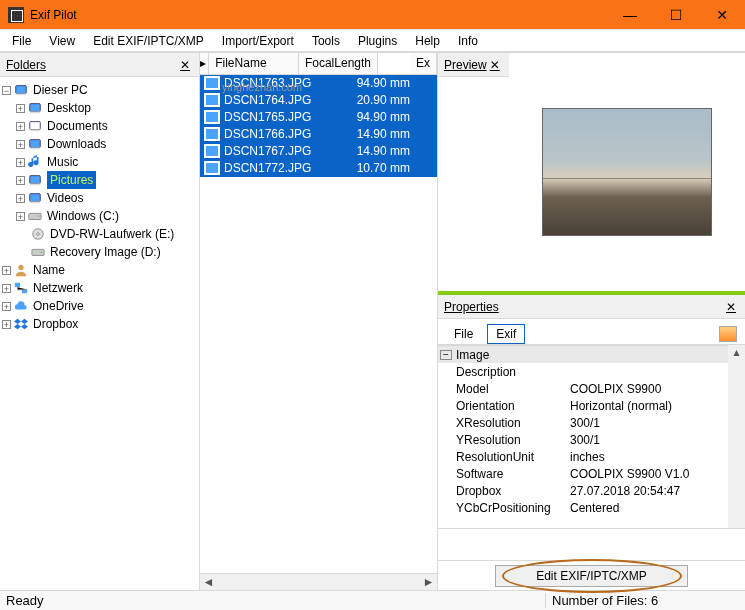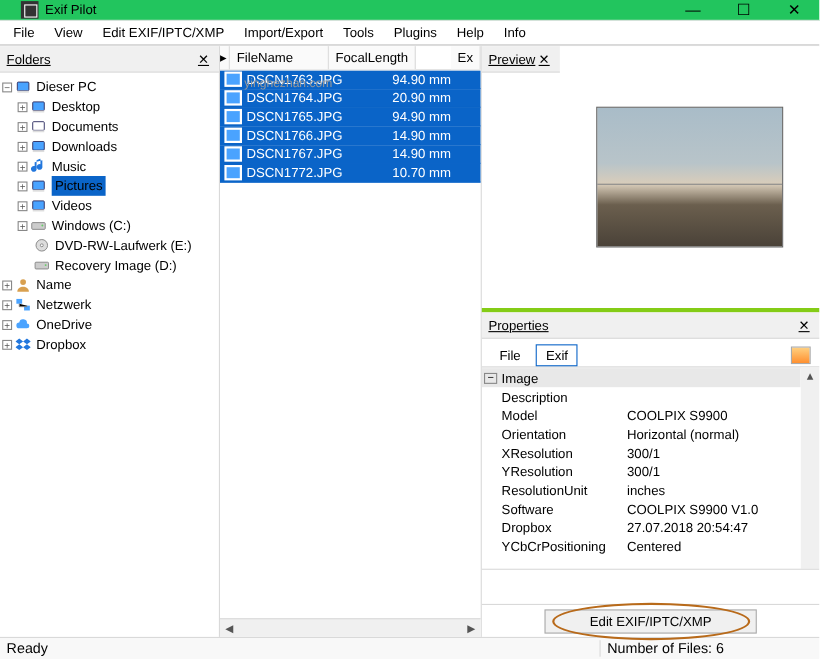--- a/index.html
+++ b/index.html
@@ -1,36 +1,36 @@
 <!DOCTYPE html>
 <html><head>
 <meta charset="utf-8">
 <style>
 * { box-sizing: border-box; margin: 0; padding: 0; }
 body { font-family: "Segoe UI", Tahoma, sans-serif; font-size: 12px; background: #fff; width: 745px; height: 610px; overflow: hidden; color: #000; }
-.titlebar { height: 19px; background: #22c55e; display: flex; align-items: center; border-bottom: 1px solid #e5e5e5; padding-left: 19px; }
+.titlebar { height: 30px; background: #f97316; display: flex; align-items: center; border-bottom: 1px solid #e5e5e5; padding-left: 8px; }
 .titlebar .icon { width: 16px; height: 16px; background: #333; margin-right: 6px; position: relative; }
 .titlebar .icon::after { content:""; position:absolute; left:3px; top:3px; width:10px; height:10px; border:1px solid #fff; }
 .titlebar .title { flex: 1; }
 .winbtns { display: flex; }
 .winbtn { width: 46px; height: 30px; display: flex; align-items: center; justify-content: center; font-size: 14px; }
 .menubar { height: 22px; display: flex; align-items: center; padding-left: 4px; gap: 2px; border-bottom: 1px solid #d9d9d9; }
 .menubar span { padding: 2px 8px; }
 .workspace { display: flex; height: 538px; border-top: 1px solid #d9d9d9; }
 .panel-header { height: 24px; background: #f0f0f0; border-bottom: 1px solid #d9d9d9; display: flex; align-items: center; padding: 0 6px; text-decoration: underline; }
 .panel-header .ptitle { flex: 1; }
 .xbtn { width: 16px; text-align: center; }
 .folders { width: 200px; border-right: 1px solid #d9d9d9; display: flex; flex-direction: column; }
 .tree { flex: 1; overflow: auto; padding: 4px 0 4px 2px; font-size: 12px; line-height: 18px; }
 .trow { display: flex; align-items: center; height: 18px; white-space: nowrap; }
 .twist { width: 12px; text-align: center; color: #555; font-size: 10px; margin-right: 2px; }
 .twist.box { border: 1px solid #888; width: 9px; height: 9px; line-height: 8px; font-size: 9px; }
 .ticon { width: 16px; height: 14px; margin-right: 4px; display: inline-flex; align-items: center; justify-content: center; }
 .ticon svg { width: 14px; height: 14px; }
-.tlabel.sel { background: #0a64c8; color: #000000; padding: 0 3px; }
+.tlabel.sel { background: #0a64c8; color: #bef264; padding: 0 3px; }
 .ind1 { padding-left: 0; }
 .ind2 { padding-left: 14px; }
 .files { width: 238px; border-right: 1px solid #d9d9d9; display: flex; flex-direction: column; }
 .fheader { height: 22px; display: flex; background: #fff; border-bottom: 1px solid #d9d9d9; }
 .fcol { border-right: 1px solid #d9d9d9; padding: 3px 6px; font-size: 12px; background: #fafafa; }
 .fcol.a { width: 12px; padding:3px 0; }
 .fcol.name { width: 116px; }
 .fcol.focal { width: 88px; text-align: center; }
 .fcol.ex { flex: 1; margin-left: 32px; }
 .flist { flex: 1; overflow: auto; position: relative; }

